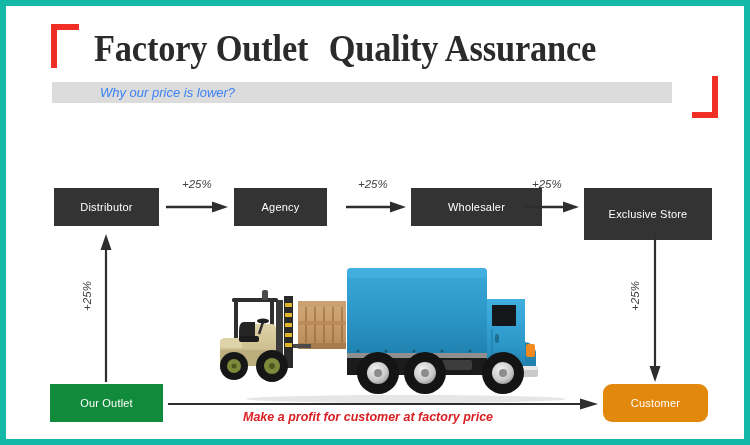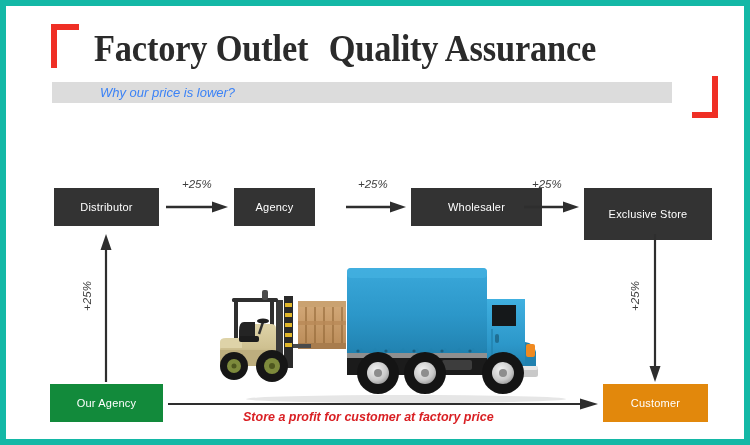--- a/index.html
+++ b/index.html
@@ -86,24 +86,24 @@
     align-items: center;
     justify-content: center;
     color: #ffffff;
     font-size: 11px;
     letter-spacing: 0.2px;
     white-space: nowrap;
     box-sizing: border-box;
   }
   .node-dark { background: #333333; }
   .node-green { background: #128a3b; }
-  .node-orange { background: #e2880c; }
+  .node-orange { background: #e2880c; border-radius: 9px; }
 
   #node-distributor { left: 48px;  top: 182px; width: 105px; height: 38px; }
-  #node-agency      { left: 228px; top: 182px; width: 81px; height: 38px; }
+  #node-agency      { left: 228px; top: 182px; width: 93px; height: 38px; }
   #node-wholesaler  { left: 405px; top: 182px; width: 131px; height: 38px; }
   #node-store       { left: 578px; top: 182px; width: 128px; height: 52px; }
   #node-factory     { left: 44px;  top: 378px; width: 113px; height: 38px; }
   #node-customer    { left: 597px; top: 378px; width: 105px; height: 38px; }
 
   
   .arrow-h {
     position: absolute;
     height: 12px;
     display: block;
@@ -184,21 +184,21 @@
     <span>Agency</span>
   </div>
   <div class="node node-dark" id="node-wholesaler">
     <span>Wholesaler</span>
   </div>
   <div class="node node-dark" id="node-store">
     <span>Exclusive Store</span>
   </div>
 
   <div class="node node-green" id="node-factory">
-    <span>Our Agency</span>
+    <span>Our Outlet</span>
   </div>
   <div class="node node-orange" id="node-customer">
     <span>Customer</span>
   </div>
 
   <svg class="arrow-h" id="arrow-1" viewBox="0 0 62 12" preserveAspectRatio="none">
     <line x1="0" y1="6" x2="48" y2="6" stroke="#2e2e2e" stroke-width="2.6"></line>
     <polygon points="46,0.5 62,6 46,11.5" fill="#2e2e2e"></polygon>
   </svg>
   <svg class="arrow-h" id="arrow-2" viewBox="0 0 60 12" preserveAspectRatio="none">
@@ -224,21 +224,21 @@
   </svg>
 
   <div class="pct-rot" id="pct-up">+25%</div>
   <div class="pct-rot" id="pct-down">+25%</div>
 
   <svg class="arrow-h" id="arrow-bottom" viewBox="0 0 430 12" preserveAspectRatio="none">
     <line x1="0" y1="6" x2="414" y2="6" stroke="#2e2e2e" stroke-width="2.2"></line>
     <polygon points="412,0.5 430,6 412,11.5" fill="#2e2e2e"></polygon>
   </svg>
 
-  <div id="redline">Store a profit for customer at factory price</div>
+  <div id="redline">Make a profit for customer at factory price</div>
 
   <svg id="illustration" viewBox="0 0 360 150">
     <defs>
       <linearGradient id="truckBody" x1="0" y1="0" x2="0" y2="1">
         <stop offset="0%" stop-color="#3aa8da"></stop>
         <stop offset="55%" stop-color="#2c97c9"></stop>
         <stop offset="100%" stop-color="#2182b0"></stop>
       </linearGradient>
       <linearGradient id="cabGrad" x1="0" y1="0" x2="0" y2="1">
         <stop offset="0%" stop-color="#40b0e0"></stop>

